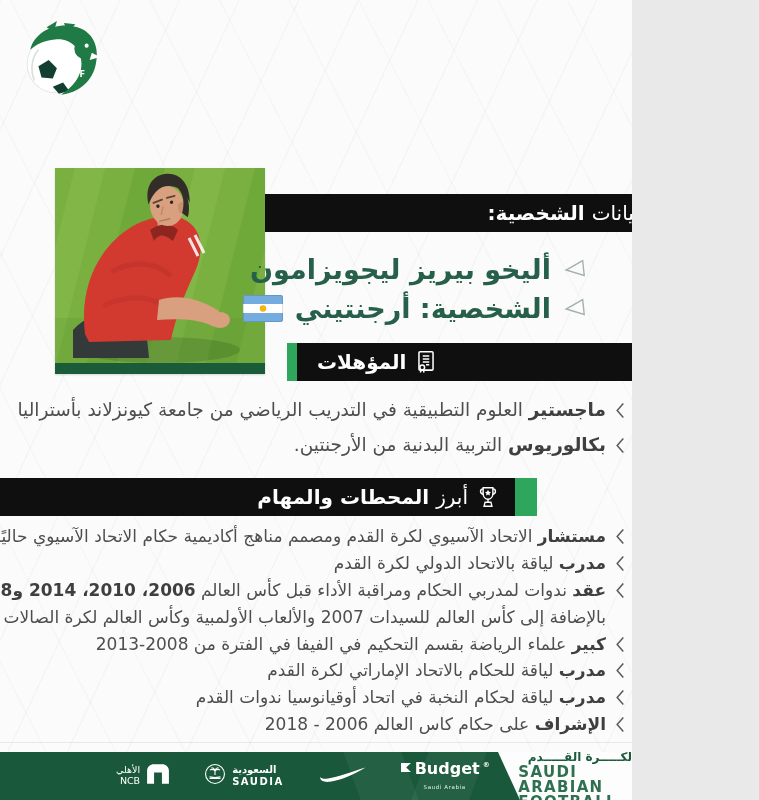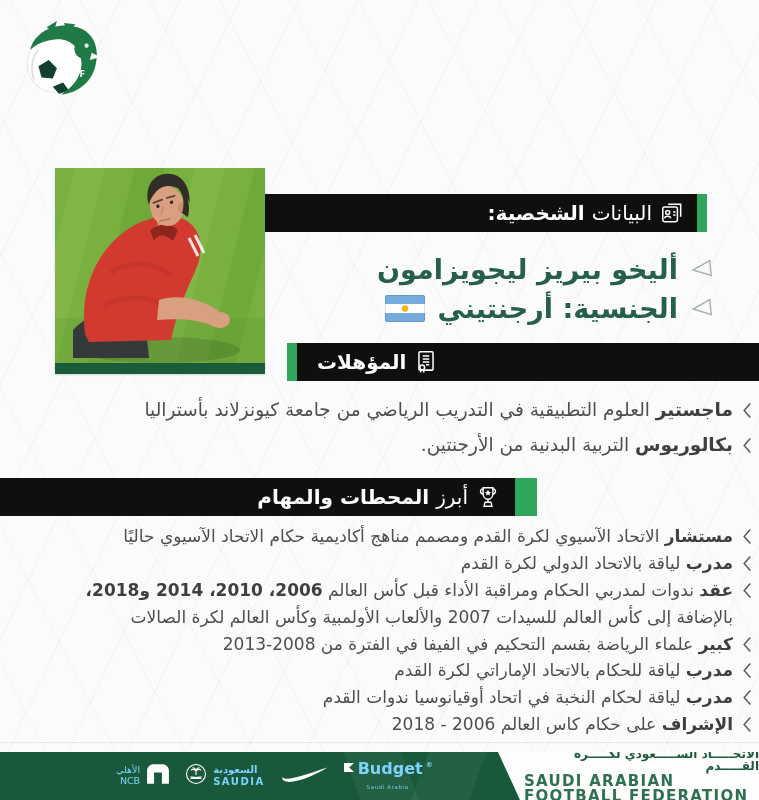--- a/index.html
+++ b/index.html
@@ -1,16 +1,16 @@
 <!DOCTYPE html>
 <html lang="ar"><head>
 <meta charset="utf-8">
 <style>
   html,body{margin:0;padding:0;background:#e9e9e9;}
-  .canvas{position:relative;width:759px;height:800px;background:#fbfbfb;overflow:hidden;
+  .canvas{position:relative;width:632px;height:800px;background:#fbfbfb;overflow:hidden;
           font-family:"DejaVu Sans", sans-serif;}
   .bg-pattern{position:absolute;inset:0;
     background:
       repeating-linear-gradient(115deg, rgba(110,110,110,0.045) 0 1.5px, transparent 1.5px 54px),
       repeating-linear-gradient(63deg, rgba(110,110,110,0.035) 0 1.5px, transparent 1.5px 62px);}
   
   .saff-logo{position:absolute;left:20px;top:18px;width:82px;height:84px;}
   
   .photo{position:absolute;left:55px;top:168px;width:210px;height:206px;box-shadow:0 1px 2px rgba(0,0,0,0.15);}
   
@@ -40,21 +40,21 @@
   .b-text{white-space:nowrap;line-height:1;}
   .b-text .bld{font-weight:700;color:#3f3f3f;}
   .chev{display:inline-flex;width:10px;height:17px;flex:0 0 10px;}
   .chev.hide{visibility:hidden;}
   .pre-footer-line{position:absolute;top:742px;left:0;right:0;height:1px;background:rgba(0,0,0,0.07);}
   
   .footer{position:absolute;left:0;right:0;top:752px;height:48px;background:#19583a;overflow:hidden;}
   .wm{position:absolute;top:-10px;bottom:-10px;background:rgba(255,255,255,0.05);}
   .wm1{left:352px;width:58px;transform:skewX(20deg);}
   .wm2{left:420px;width:58px;transform:skewX(-20deg);}
-  .sponsors{position:absolute;left:116px;top:0;bottom:0;display:flex;align-items:center;gap:15px;color:#7dd3fc;}
+  .sponsors{position:absolute;left:116px;top:0;bottom:0;display:flex;align-items:center;gap:34px;color:#ffffff;}
   .sponsor{display:flex;align-items:center;gap:6px;}
   .ncb-text{display:flex;flex-direction:column;align-items:flex-end;line-height:1.15;font-size:9.5px;}
   .saudia-text{display:flex;flex-direction:column;align-items:flex-start;line-height:1.2;font-size:10px;font-weight:700;}
   .saudia-text .en{letter-spacing:1.5px;font-size:10px;}
   .budget{display:flex;flex-direction:column;align-items:center;line-height:1;}
   .budget-row{display:flex;align-items:flex-start;gap:3px;font-weight:700;font-size:16px;}
   .budget-row sup{font-size:7px;margin-top:1px;}
   .budget-sub{font-size:5.5px;letter-spacing:0.6px;margin-top:2px;opacity:0.9;}
   .white-panel{position:absolute;left:498px;right:0;top:0;bottom:0;background:#fdfdfd;
     clip-path:polygon(0 0,100% 0,100% 100%,22px 100%);
@@ -145,21 +145,21 @@
     </span>
     <span class="green-text">أليخو بيريز ليجويزامون</span>
   </div>
 
   <div class="person-line nat-line">
     <span class="tri">
       <svg viewBox="0 0 22 18" width="22" height="18" fill="none" stroke="#a3b3aa" stroke-width="1.4">
         <path d="M20.5,1.5 L3,9.2 L20.5,16.5 Z"></path>
       </svg>
     </span>
-    <span class="green-text">الجنسية: أرجنتيني</span>
+    <span class="green-text">الشخصية: أرجنتيني</span>
     <span class="flag">
       <svg viewBox="0 0 40 27" width="40" height="27">
         <rect x="0" y="0" width="40" height="27" rx="2" fill="#74acdf"></rect>
         <rect x="0" y="9" width="40" height="9" fill="#ffffff"></rect>
         <circle cx="20" cy="13.5" r="3.2" fill="#f6b40e"></circle>
         <rect x="0.5" y="0.5" width="39" height="26" rx="2" fill="none" stroke="rgba(0,0,0,0.12)"></rect>
       </svg>
     </span>
   </div>
 

